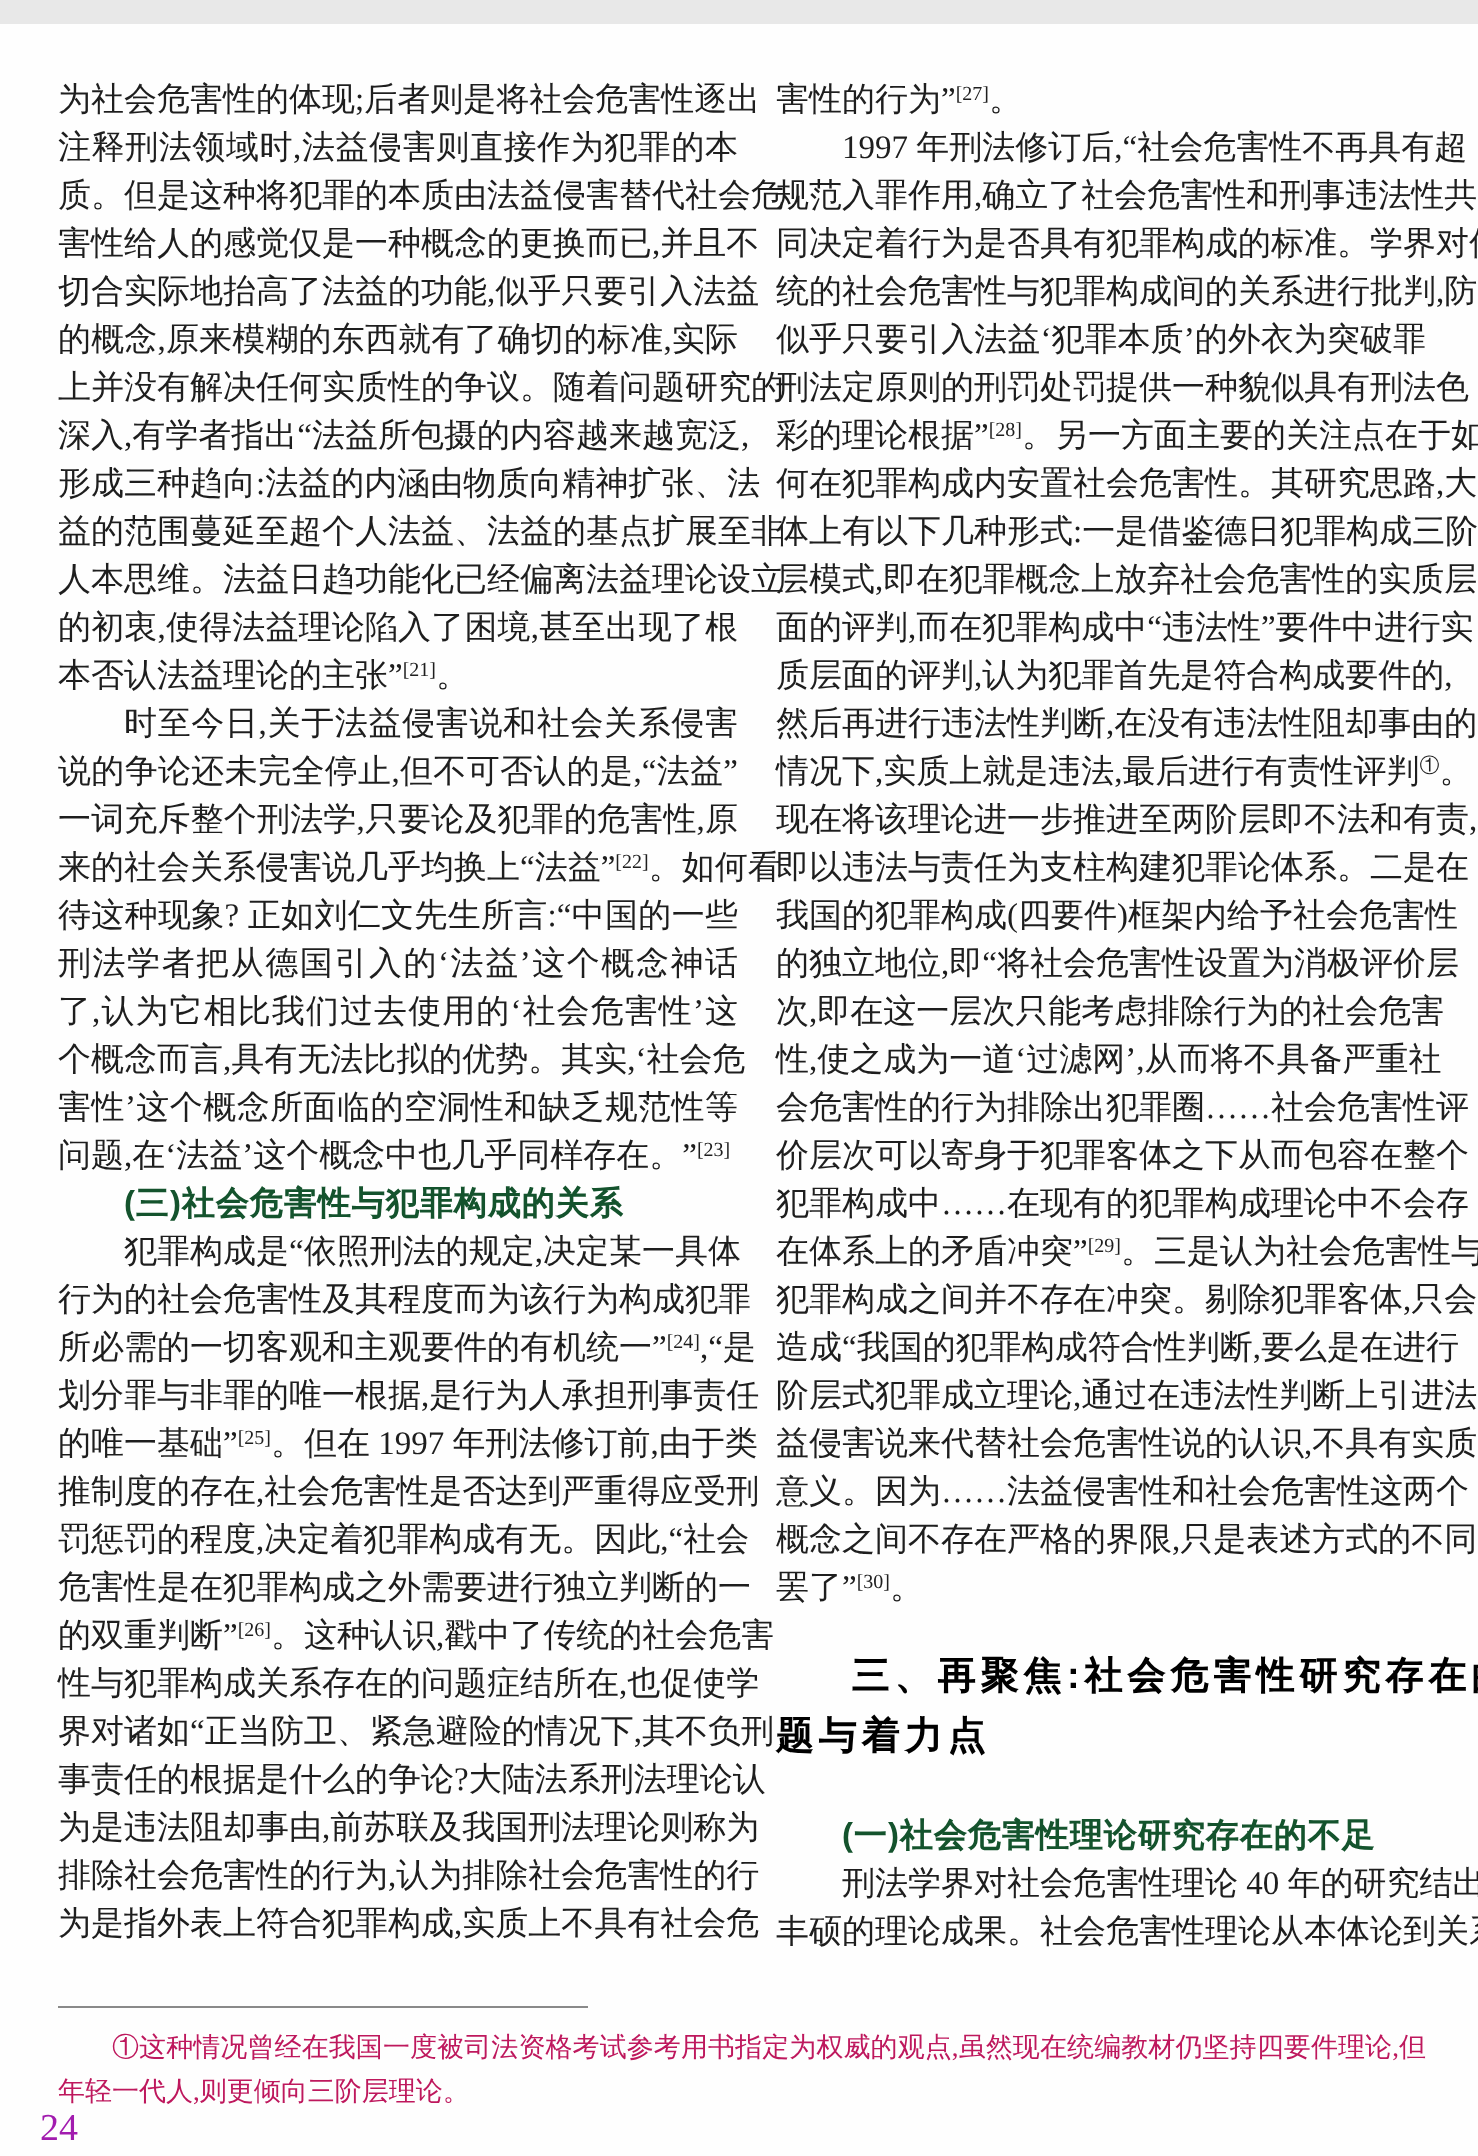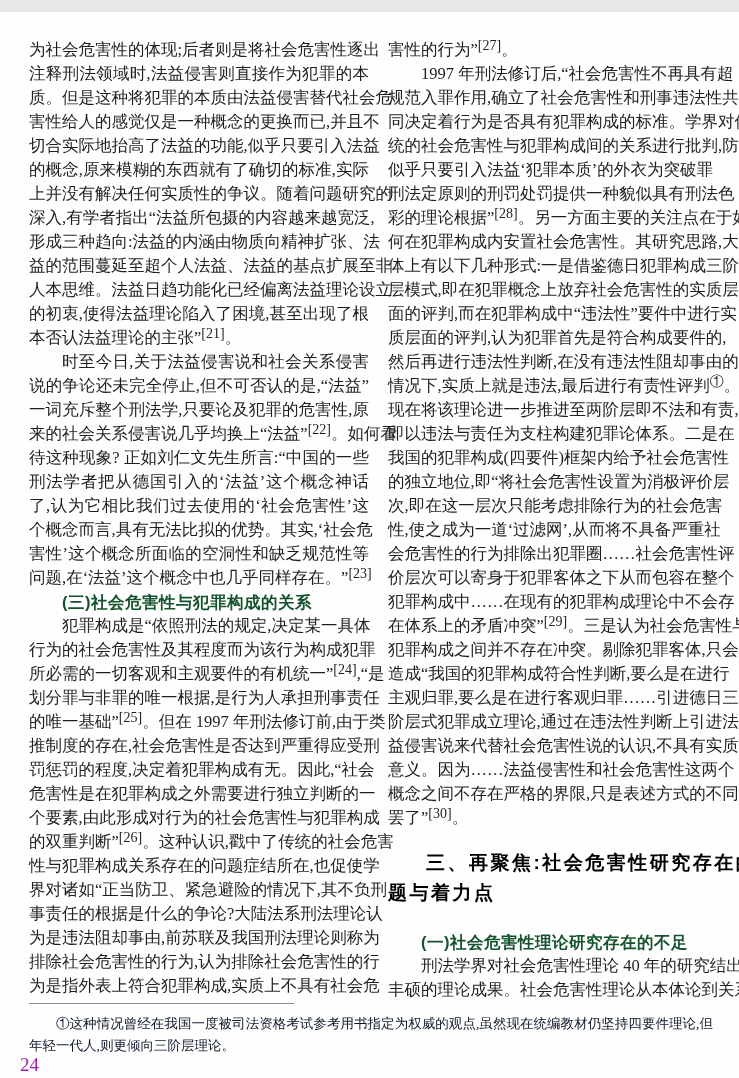--- a/index.html
+++ b/index.html
@@ -40,35 +40,35 @@
   .ln.h2a, .ln.h2b {
     font-family:"Liberation Sans","DejaVu Sans",sans-serif;
     font-weight:bold; color:#000;
     font-size:19px; line-height:30px; height:30px;
     letter-spacing:2.5px;
     text-align-last:left;
   }
   .ln.h2a { margin-top:18px; text-indent:2em; }
   .ln.h2b { margin-bottom:22px; }
   sup.ref {
-    font-size:14px;
+    font-size:10px;
     vertical-align:5px;
     letter-spacing:0;
     line-height:0;
   }
   .footnote-area {
     position:absolute; left:29px; top:991px; width:684px;
   }
   .fn-rule {
     width:265px; height:1px; background:#8a8a8a;
     margin:0 0 9px 0;
   }
   .fn-text {
     font-size:13.5px; line-height:22px;
-    color:#0f172a;
+    color:#be185d;
     text-indent:2em;
     text-align:justify;
     text-justify:inter-character;
   }
   .page-number {
     position:absolute; left:20px; top:1042px;
     font-size:19px; color:#a21caf;
   }
 </style>
 </head>
@@ -102,21 +102,20 @@
         <div class="ln e">问题,在‘法益’这个概念中也几乎同样存在。”<sup class="ref">[23]</sup></div>
         <div class="ln h3">(三)社会危害性与犯罪构成的关系</div>
         <div class="ln i">犯罪构成是“依照刑法的规定,决定某一具体</div>
         <div class="ln">行为的社会危害性及其程度而为该行为构成犯罪</div>
         <div class="ln">所必需的一切客观和主观要件的有机统一”<sup class="ref">[24]</sup>,“是</div>
         <div class="ln">划分罪与非罪的唯一根据,是行为人承担刑事责任</div>
         <div class="ln">的唯一基础”<sup class="ref">[25]</sup>。但在 1997 年刑法修订前,由于类</div>
         <div class="ln">推制度的存在,社会危害性是否达到严重得应受刑</div>
         <div class="ln">罚惩罚的程度,决定着犯罪构成有无。因此,“社会</div>
         <div class="ln">危害性是在犯罪构成之外需要进行独立判断的一</div>
-        <div class="ln">个要素,由此形成对行为的社会危害性与犯罪构成</div>
         <div class="ln">的双重判断”<sup class="ref">[26]</sup>。这种认识,戳中了传统的社会危害</div>
         <div class="ln">性与犯罪构成关系存在的问题症结所在,也促使学</div>
         <div class="ln">界对诸如“正当防卫、紧急避险的情况下,其不负刑</div>
         <div class="ln">事责任的根据是什么的争论?大陆法系刑法理论认</div>
         <div class="ln">为是违法阻却事由,前苏联及我国刑法理论则称为</div>
         <div class="ln">排除社会危害性的行为,认为排除社会危害性的行</div>
         <div class="ln">为是指外表上符合犯罪构成,实质上不具有社会危</div>
       </div>
     <div class="col-right">
         <div class="ln e">害性的行为”<sup class="ref">[27]</sup>。</div>
@@ -139,21 +138,20 @@
         <div class="ln">我国的犯罪构成(四要件)框架内给予社会危害性</div>
         <div class="ln">的独立地位,即“将社会危害性设置为消极评价层</div>
         <div class="ln">次,即在这一层次只能考虑排除行为的社会危害</div>
         <div class="ln">性,使之成为一道‘过滤网’,从而将不具备严重社</div>
         <div class="ln">会危害性的行为排除出犯罪圈……社会危害性评</div>
         <div class="ln">价层次可以寄身于犯罪客体之下从而包容在整个</div>
         <div class="ln">犯罪构成中……在现有的犯罪构成理论中不会存</div>
         <div class="ln">在体系上的矛盾冲突”<sup class="ref">[29]</sup>。三是认为社会危害性与</div>
         <div class="ln">犯罪构成之间并不存在冲突。剔除犯罪客体,只会</div>
         <div class="ln">造成“我国的犯罪构成符合性判断,要么是在进行</div>
-        <div class="ln">主观归罪,要么是在进行客观归罪……引进德日三</div>
         <div class="ln">阶层式犯罪成立理论,通过在违法性判断上引进法</div>
         <div class="ln">益侵害说来代替社会危害性说的认识,不具有实质</div>
         <div class="ln">意义。因为……法益侵害性和社会危害性这两个</div>
         <div class="ln">概念之间不存在严格的界限,只是表述方式的不同</div>
         <div class="ln e">罢了”<sup class="ref">[30]</sup>。</div>
         <div class="ln h2a">三、再聚焦:社会危害性研究存在的问</div>
         <div class="ln h2b">题与着力点</div>
         <div class="ln h3">(一)社会危害性理论研究存在的不足</div>
         <div class="ln i">刑法学界对社会危害性理论 40 年的研究结出</div>
         <div class="ln">丰硕的理论成果。社会危害性理论从本体论到关系</div>

